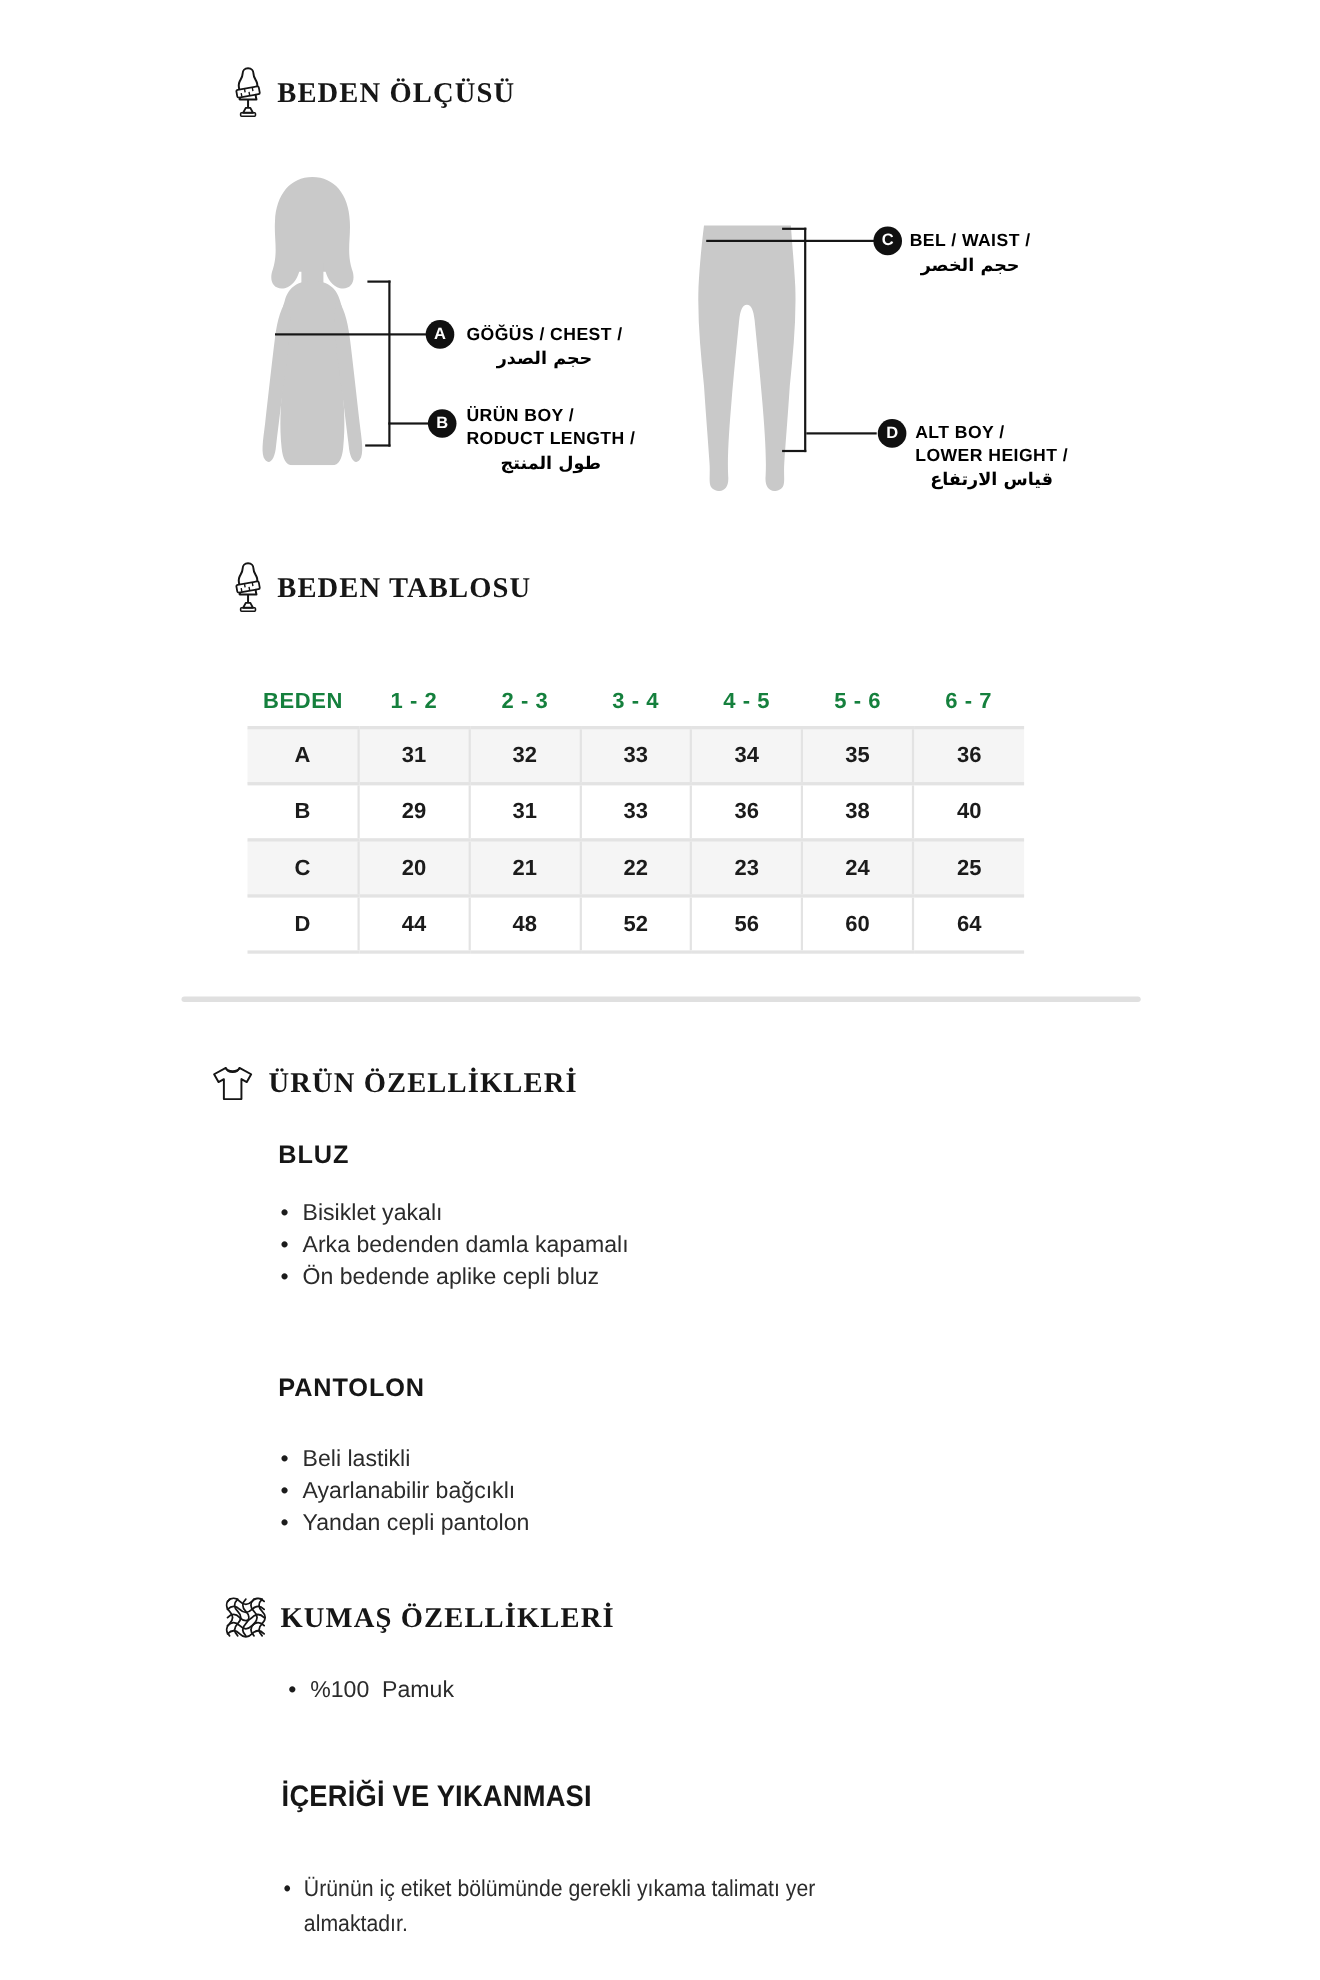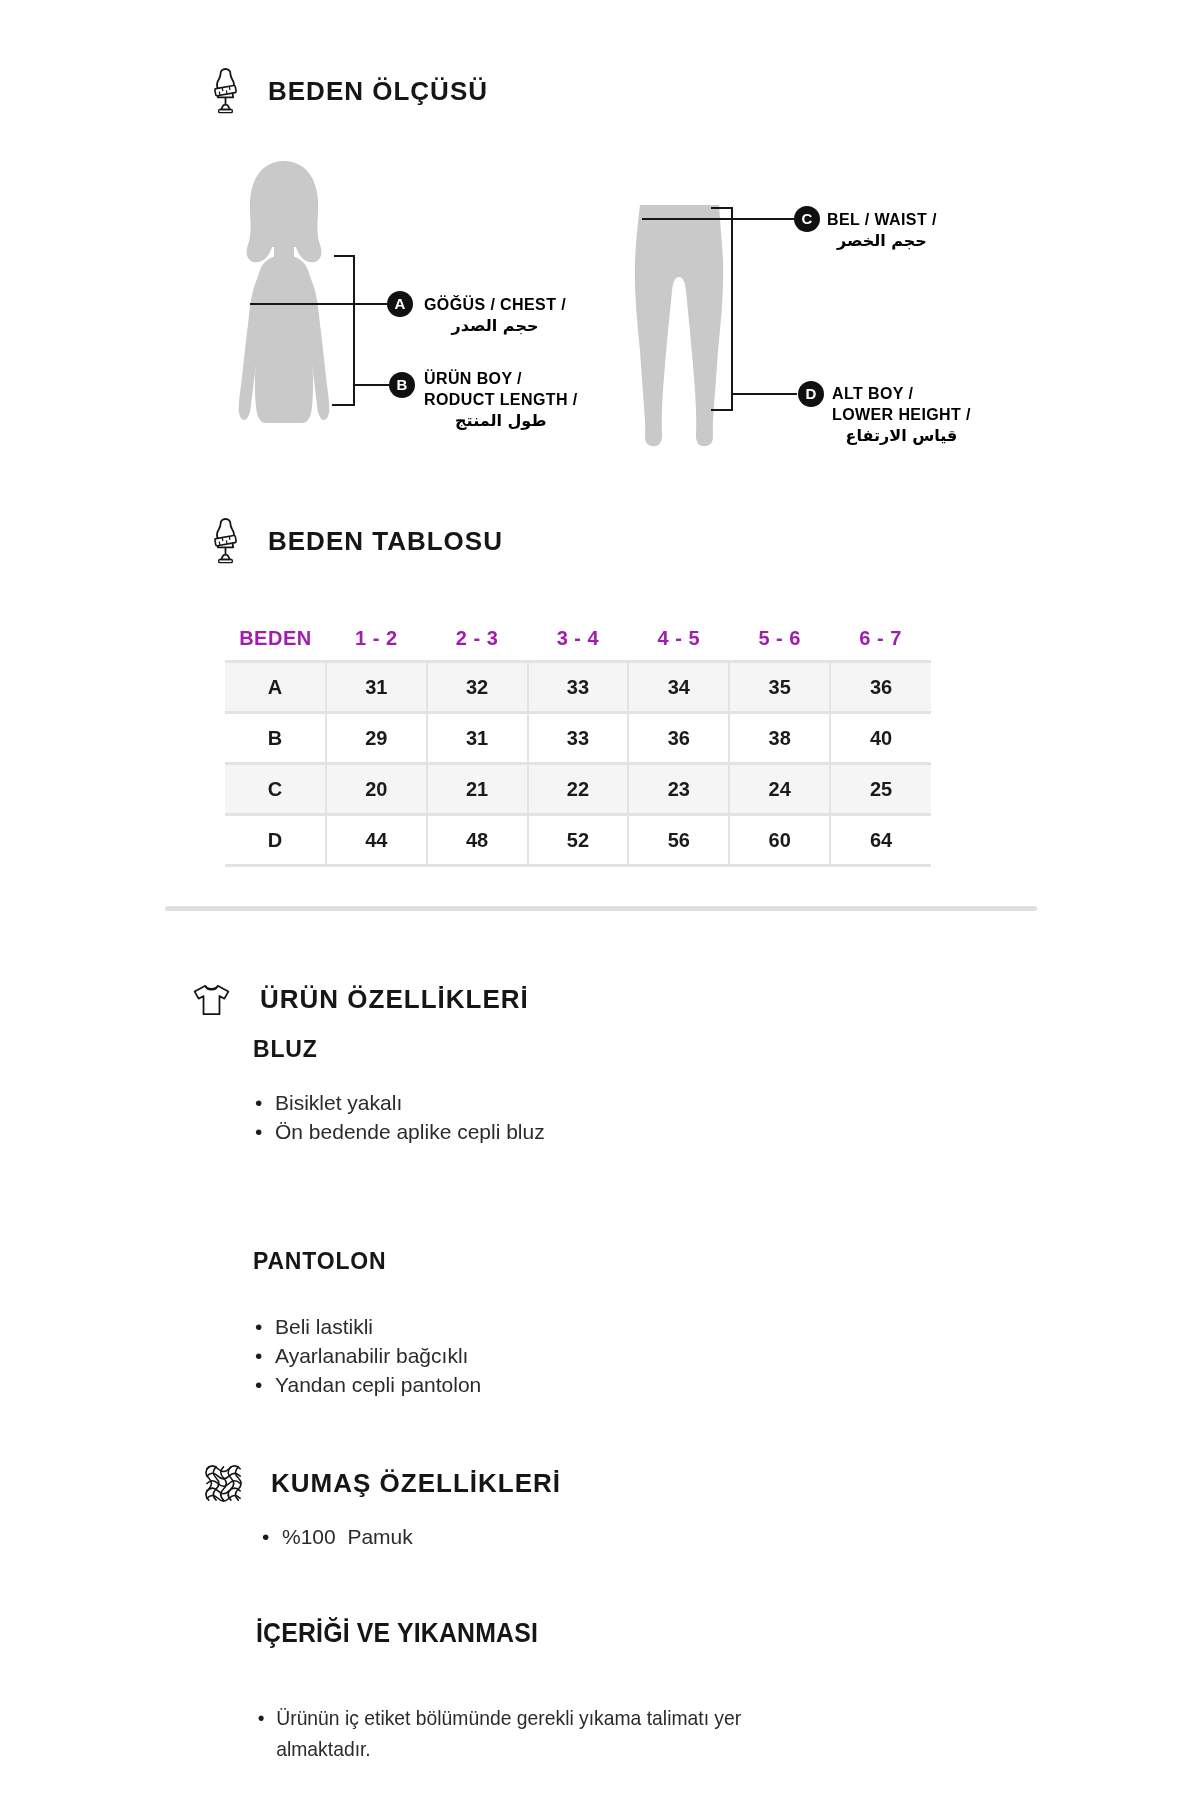--- a/index.html
+++ b/index.html
@@ -3,39 +3,39 @@
 <meta charset="utf-8">
 <style>
   html,body{margin:0;padding:0;background:#ffffff;}
   .canvas{
     position:relative;width:1200px;height:1800px;background:#ffffff;overflow:hidden;
     font-family:"Liberation Sans","DejaVu Sans",sans-serif;color:#1c1c1c;
   }
   
   .sec-header{position:absolute;display:flex;align-items:center;gap:13px;}
   .sec-header h2{
-    margin:16px;font-size:26px;font-weight:700;letter-spacing:1px;color:#161616;white-space:nowrap;
+    margin:0;font-size:26px;font-weight:700;letter-spacing:1px;color:#161616;white-space:nowrap;font-family:Liberation Serif, serif;
   }
   .icon{flex:0 0 auto;display:block;}
   
   .sil{position:absolute;}
   
   .mline{position:absolute;background:#161616;}
   
   .badge{
     position:absolute;width:26px;height:26px;border-radius:50%;background:#101010;color:#fff;
     font-size:15px;font-weight:700;line-height:26px;text-align:center;
   }
   
   .mlabel{position:absolute;font-size:16px;font-weight:700;color:#000000;line-height:21px;letter-spacing:.4px;white-space:nowrap;}
   .mlabel .ar{font-size:16px;font-weight:700;margin-top:0;direction:rtl;text-align:center;font-family:"DejaVu Sans",sans-serif;letter-spacing:0;}
   
   table.size{border-collapse:collapse;table-layout:fixed;position:absolute;left:225px;top:616px;width:706px;}
   table.size th{
-    height:44px;font-size:20px;font-weight:700;letter-spacing:.5px;color:#a21caf;
+    height:44px;font-size:20px;font-weight:700;letter-spacing:.5px;color:#15803d;
     text-align:center;vertical-align:middle;border:none;padding:0;
   }
   table.size td{
     height:48px;font-size:20px;font-weight:600;color:#1b1b1b;text-align:center;vertical-align:middle;
     border-top:3px solid #e3e3e3;border-left:2px solid #e3e3e3;padding:0;background:#ffffff;
   }
   table.size td:first-child{border-left:none;}
   table.size tbody tr:nth-child(odd) td{background:#f5f5f5;}
   table.size tbody tr:last-child td{border-bottom:3px solid #e3e3e3;}
   .divider{position:absolute;left:165px;top:906px;width:872px;height:5px;background:#e0e0e0;border-radius:3px;}
@@ -193,20 +193,21 @@
     <svg class="icon" viewBox="0 0 44 38" width="39" height="34" aria-hidden="true">
       <path d="M15,3 C17,7.5 27,7.5 29,3 L41,9.5 L36.5,17.5 L31,14.5 L31,35 L13,35 L13,14.5 L7.5,17.5 L3,9.5 Z" fill="none" stroke="#151515" stroke-width="2" stroke-linejoin="round"></path>
       <path d="M15,3 C16.5,9 27.5,9 29,3" fill="none" stroke="#151515" stroke-width="1.6"></path>
     </svg>
     <h2>ÜRÜN ÖZELLİKLERİ</h2>
   </div>
 
   <h3 class="group-title" style="left:253px;top:1036px;">BLUZ</h3>
   <ul class="features" style="left:253px;top:1088px;">
     <li><span>Bisiklet yakalı</span></li>
+    <li><span>Arka bedenden damla kapamalı</span></li>
     <li><span>Ön bedende aplike cepli bluz</span></li>
   </ul>
 
   <h3 class="group-title" style="left:253px;top:1248px;">PANTOLON</h3>
   <ul class="features" style="left:253px;top:1312px;">
     <li><span>Beli lastikli</span></li>
     <li><span>Ayarlanabilir bağcıklı</span></li>
     <li><span>Yandan cepli pantolon</span></li>
   </ul>
 

